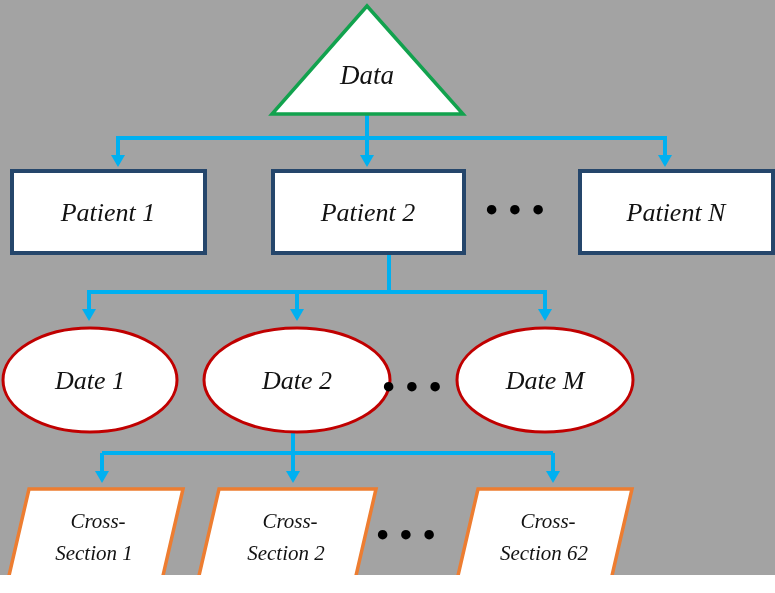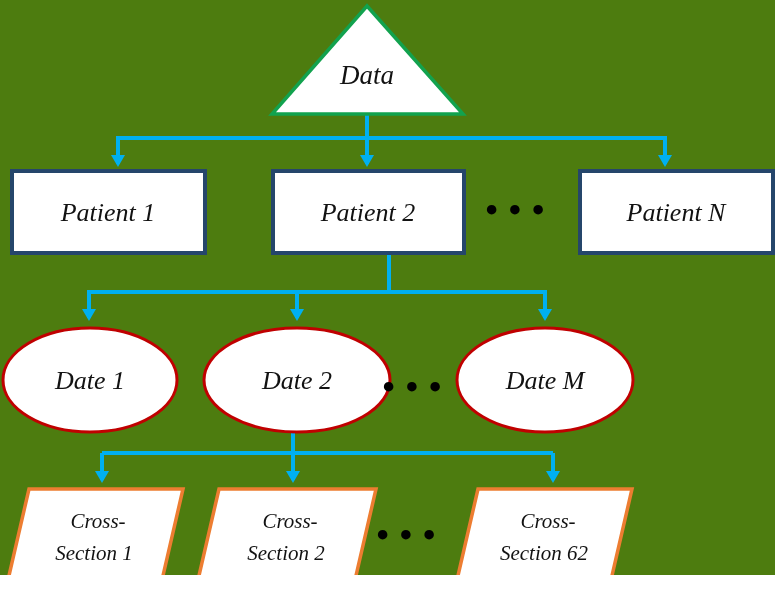--- a/index.html
+++ b/index.html
@@ -4,21 +4,21 @@
 <style>
   html, body {
     margin: 0;
     padding: 0;
     background: #ffffff;
   }
   .canvas {
     position: relative;
     width: 775px;
     height: 575px;
-    background: #4d7c0f;
+    background: #a3a3a3;
     overflow: hidden;
   }
   svg text {
     font-family: "Liberation Serif", serif;
     font-style: italic;
     fill: #121212;
   }
   .lbl  { font-size: 26px; }
   .root-lbl { font-size: 27px; }
   .small { font-size: 21px; }

